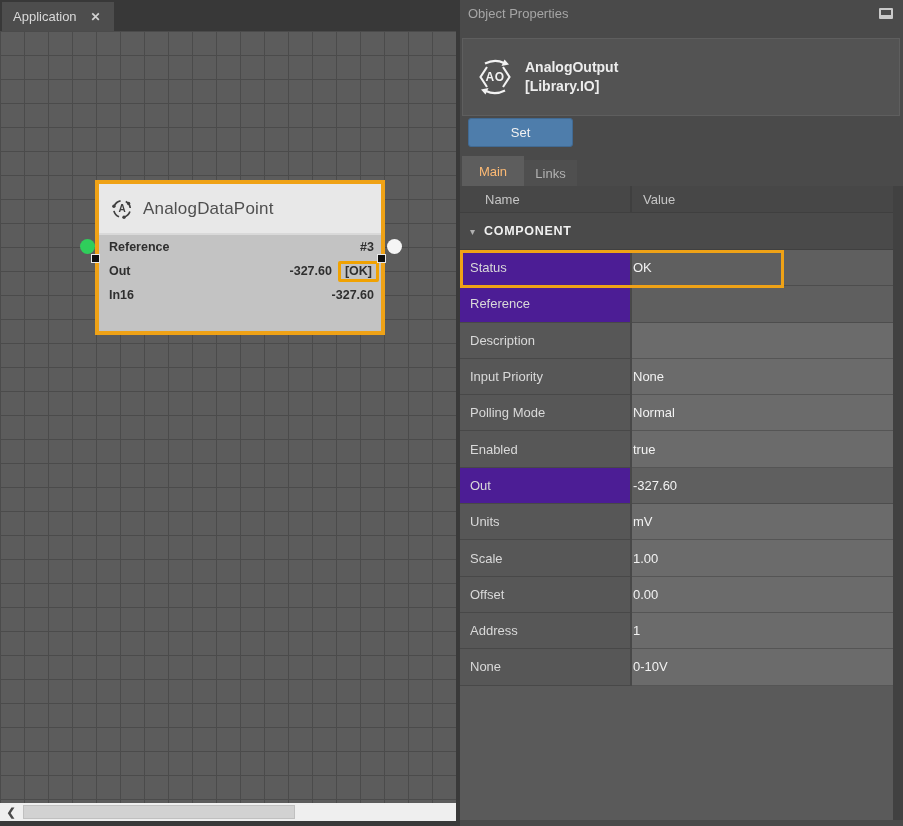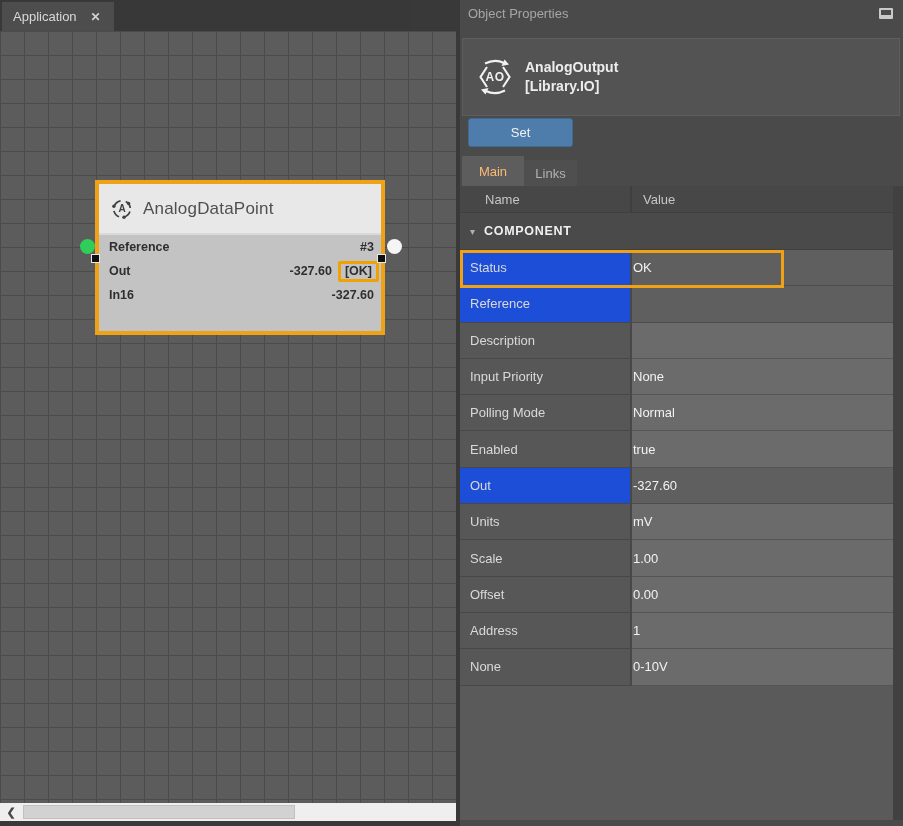--- a/index.html
+++ b/index.html
@@ -116,21 +116,21 @@
   .pc-name{
     width:172px;flex:none;background:#575757;border-right:2px solid #484848;border-bottom:1px solid #484848;
     box-sizing:border-box;display:flex;align-items:center;padding-left:10px;
     color:#d9d9d9;font-size:13px;
   }
   .pc-value{
     flex:1;background:#6b6b6b;border-bottom:1px solid #555;box-sizing:border-box;
     display:flex;align-items:center;padding-left:1px;color:#f2f2f2;font-size:13px;
   }
   .prop-row.ro .pc-value{background:#5f5f5f;border-bottom-color:#4d4d4d;}
-  .prop-row.ro .pc-name{background:#1d4ed8;text-align:right;}
+  .prop-row.ro .pc-name{background:#4c1d95;text-align:right;}
   .status-box{
     position:absolute;left:0;top:64px;width:324px;height:38px;box-sizing:border-box;
     border:3px solid #EFA216;pointer-events:none;
   }
 </style>
 </head>
 <body>
 
 <div class="canvas">
   <div class="tabbar">

